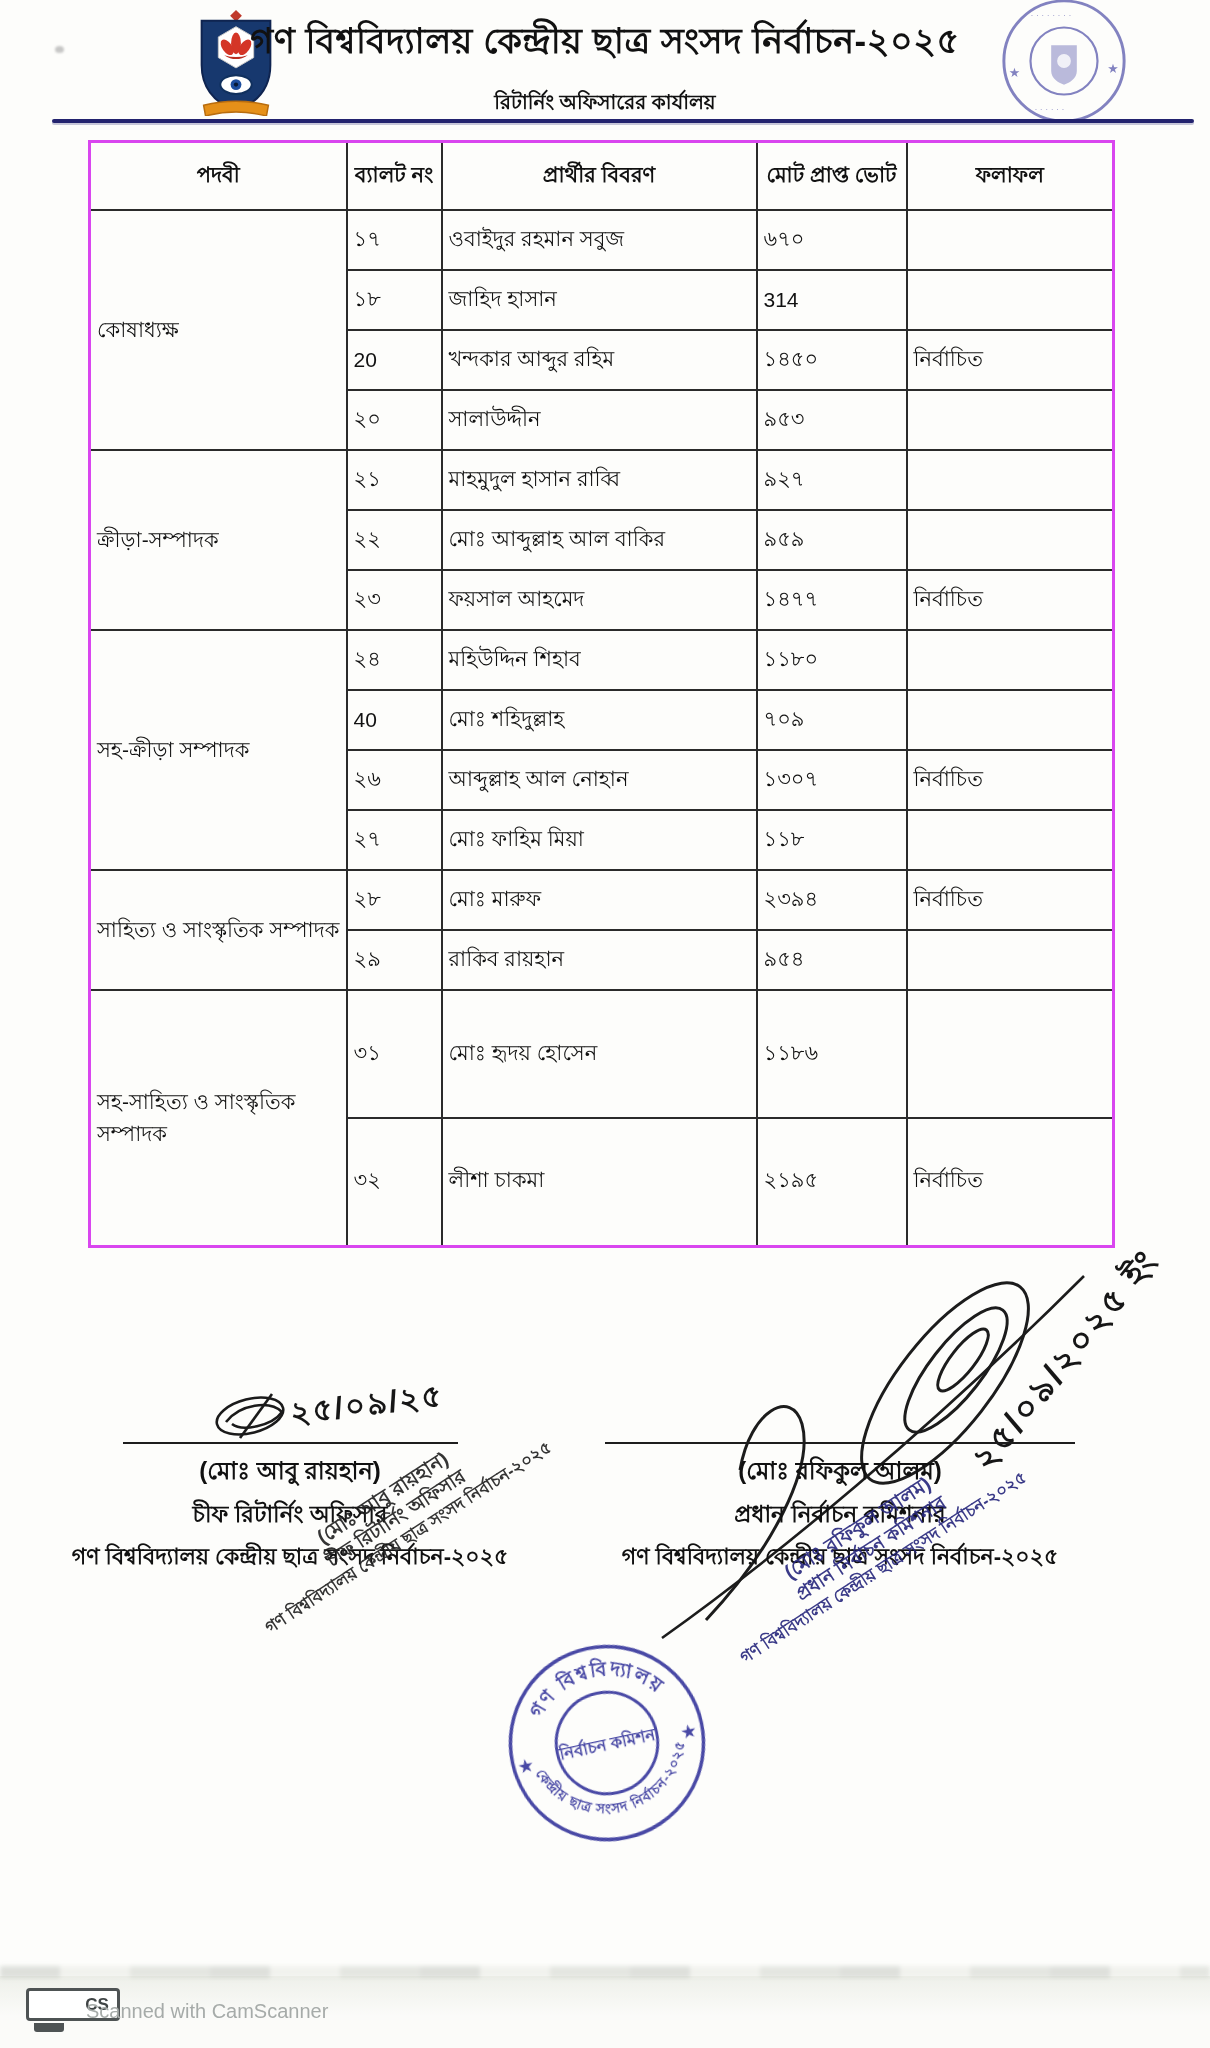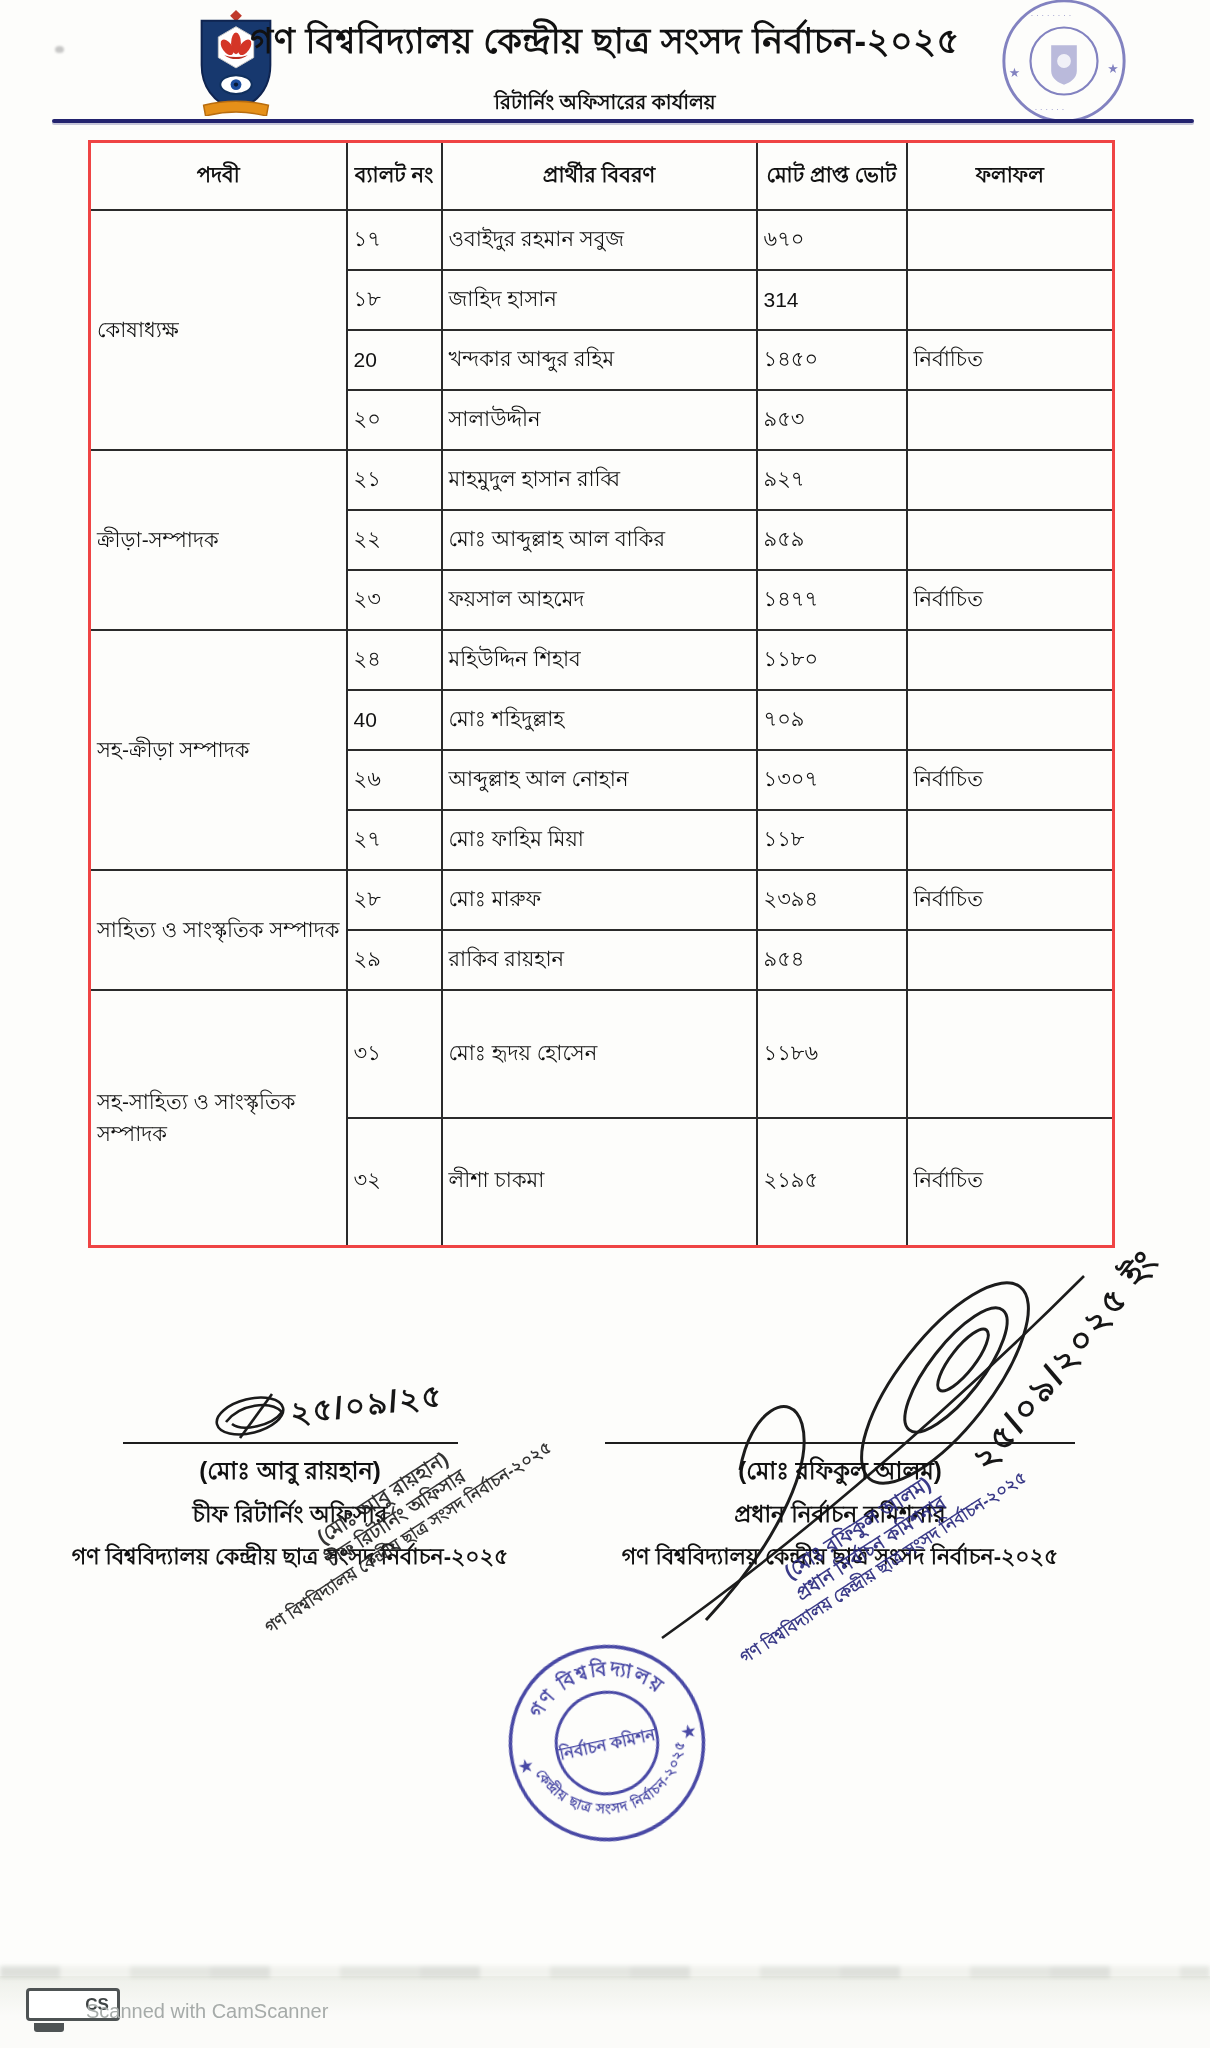--- a/index.html
+++ b/index.html
@@ -22,21 +22,21 @@
   .stamp-tr{position:absolute;left:985px;top:-8px;width:158px;height:138px;opacity:.82;filter:blur(.7px);}
   .stamp-bottom{position:absolute;left:490px;top:1626px;width:234px;height:234px;transform:rotate(-12deg);opacity:.88;filter:blur(.3px);}
   
   table.results{
     position:absolute;left:88px;top:140px;width:1024px;
     border-collapse:collapse;table-layout:fixed;
   }
   table.results th,table.results td{
     border:2px solid #2b2b2b;padding:2px 6px;font-size:21px;vertical-align:middle;
   }
-  table.results{border:3px solid #ef4444;}
+  table.results{border:3px solid #d946ef;}
   th.col-head{height:62px;font-weight:bold;text-align:center;font-size:21px;}
   td.ballot,td.votes,td.result,td.group{text-align:left;}
   td.cand{text-align:left;padding-left:14px;}
   td.group{font-size:22px;line-height:1.5;}
   td.result{font-size:21px;}
   tr.r{height:60px;}
   tr.tall{height:128px;}
   
   .sign-block{position:absolute;width:560px;text-align:center;}
   .sign-left{left:10px;top:1442px;}

